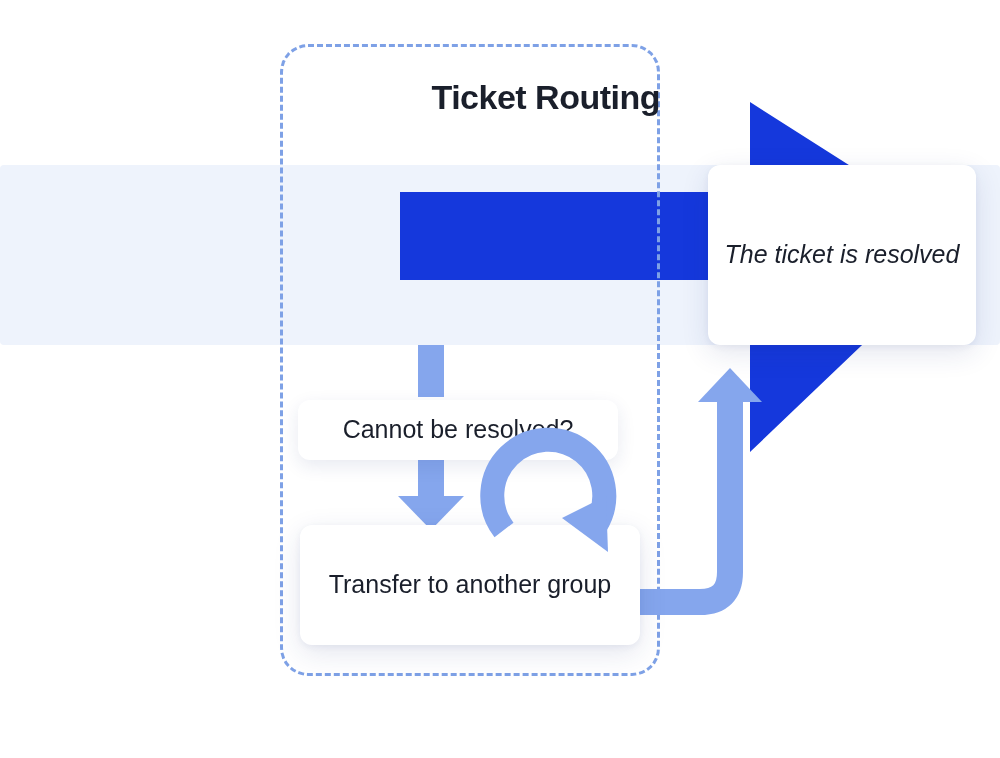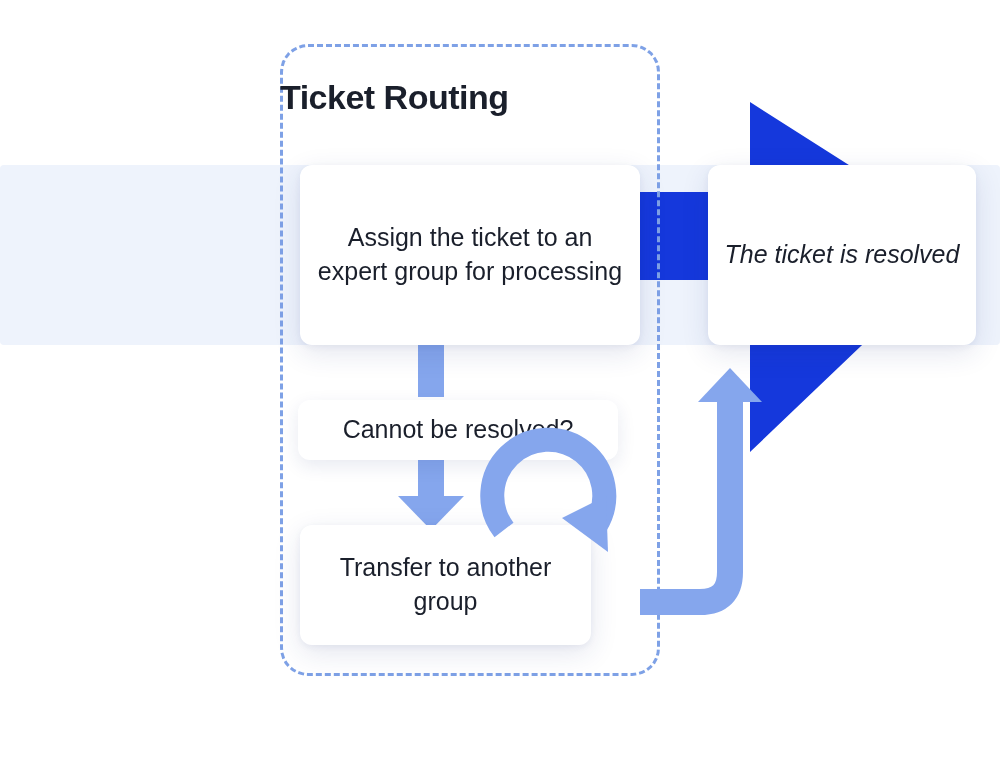--- a/index.html
+++ b/index.html
@@ -47,21 +47,21 @@
     border-radius: 28px;
     z-index: 2;
     pointer-events: none;
   }
 
   .routing-title {
     position: absolute;
     left: 280px;
     top: 78px;
     width: 380px;
-    text-align: left;
+    text-align: right;
     font-size: 34px;
     font-weight: 700;
     color: #1a1f2b;
     z-index: 4;
     letter-spacing: -0.5px;
   }
 
   
   .card {
     position: absolute;
@@ -83,21 +83,21 @@
   .card-incident { left: 0;   top: 165px; width: 260px; height: 180px; }
   .card-assign   { left: 300px; top: 165px; width: 340px; height: 180px; }
   .card-resolved { left: 708px; top: 165px; width: 268px; height: 180px; font-style: italic; }
 
   .card-cannot {
     left: 298px; top: 400px; width: 320px; height: 60px;
     font-size: 25px;
     box-shadow: 0 6px 18px rgba(30, 50, 120, 0.10);
   }
 
-  .card-transfer { left: 300px; top: 525px; width: 291px; height: 120px; }
+  .card-transfer { left: 300px; top: 525px; width: 340px; height: 120px; }
 
   
   .svg-layer {
     position: absolute;
     left: 0; top: 0;
     width: 1000px;
     height: 758px;
     z-index: 3;
     pointer-events: none;
   }
@@ -134,23 +134,20 @@
     <g>
       <path d="M 640 602
                L 700 602
                Q 730 602 730 572
                L 730 398" fill="none" stroke="#85a6ed" stroke-width="26" stroke-linecap="butt"></path>
       <polygon points="698,402 762,402 730,368" fill="#85a6ed"></polygon>
     </g>
   </svg>
 
 
-  <div class="card card-assign">
-    <span>Assign the ticket to an expert group for processing</span>
-  </div>
 
   <div class="card card-resolved">
     <span>The ticket is resolved</span>
   </div>
 
   <div class="card card-cannot">
     <span>Cannot be resolved?</span>
   </div>
 
   <div class="card card-transfer">

